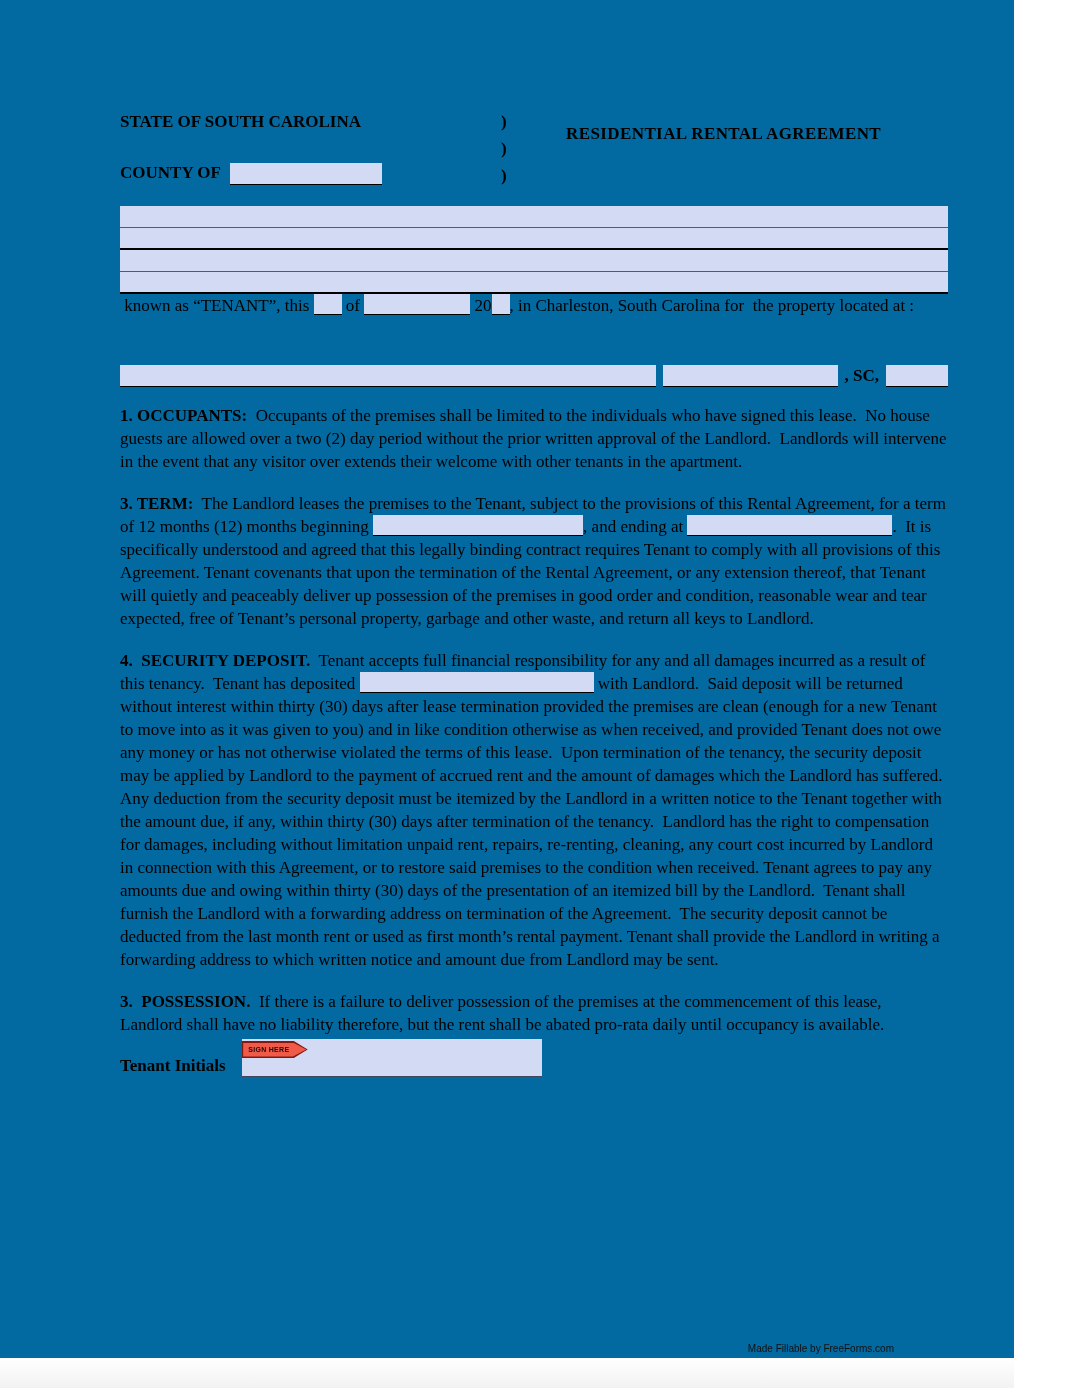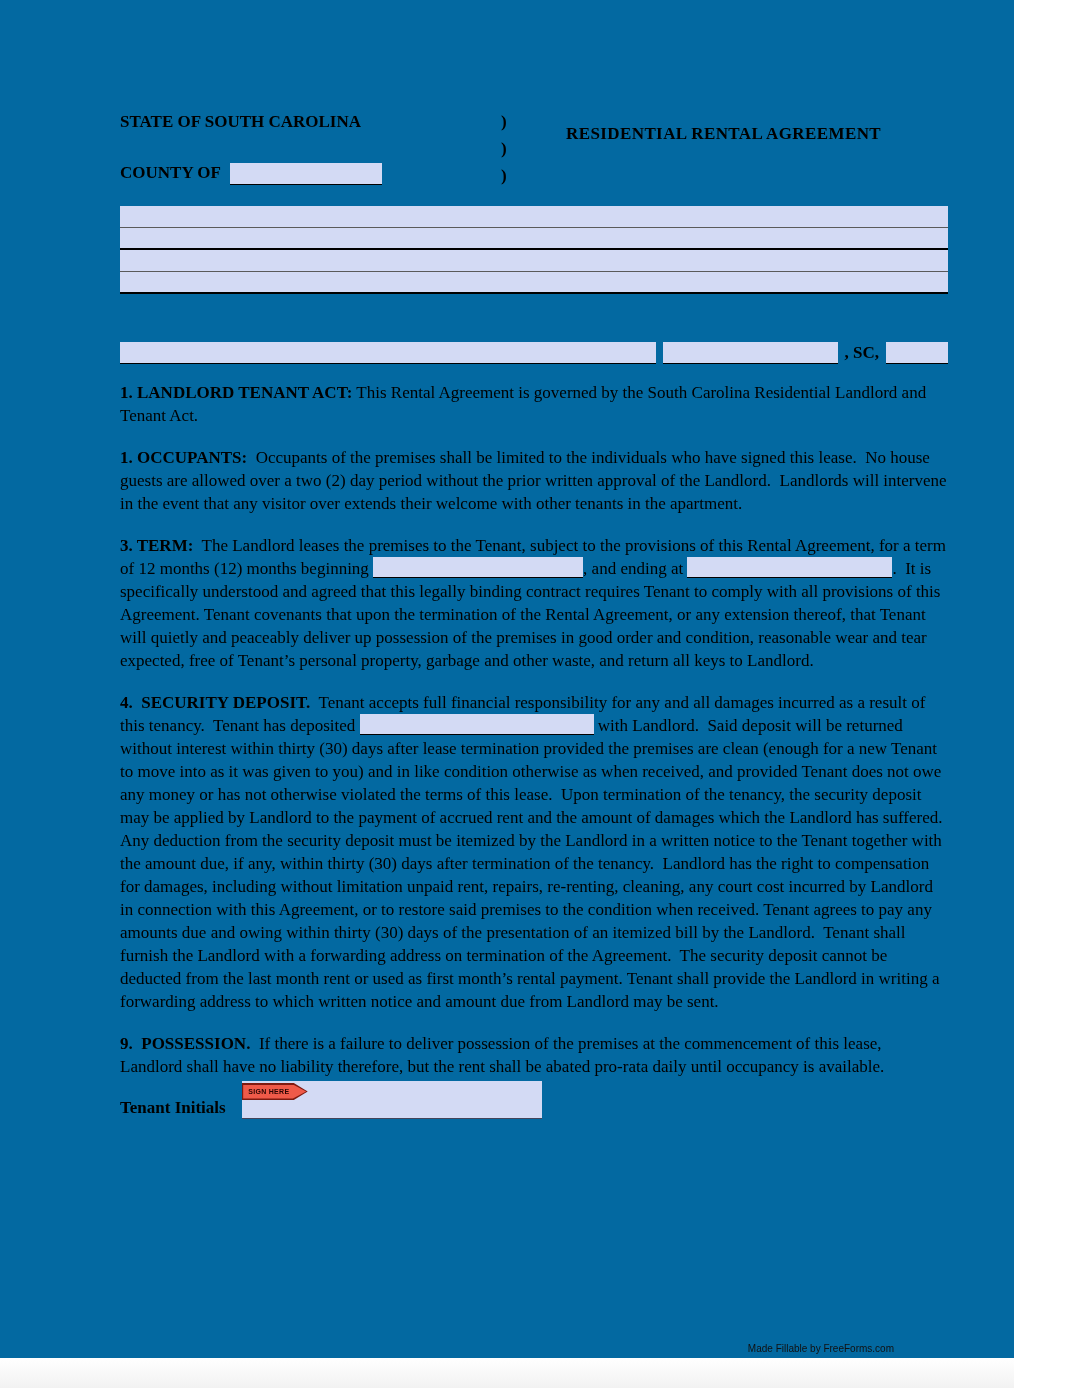--- a/index.html
+++ b/index.html
@@ -114,37 +114,37 @@
     </div>
 
 
     <div class="writein">
       <div class="writein-line"></div>
       <div class="writein-line heavy"></div>
       <div class="writein-line"></div>
       <div class="writein-line heavy"></div>
     </div>
 
+    <p class="para mb0"><span> known as “TENANT”, this </span><span class="ffield w-day"></span><span> of </span><span class="ffield w-month"></span><span> 20</span><span class="ffield w-yr"></span><span>, in Charleston, South Carolina for  the property located at :</span></p>
 
     <div class="addr-row">
       <span class="ffield addr-street"></span>
       <span class="ffield w-city"></span>
       <span class="addr-sc">, SC,</span>
       <span class="ffield w-zip"></span>
     </div>
 
-    <p class="para sec"><b>1. LANDLORD TENANT ACT:</b><span> This Rental Agreement is governed by the South Carolina Residential Landlord and Tenant Act.</span></p>
 
     <p class="para sec"><b>1. OCCUPANTS:</b><span>  Occupants of the premises shall be limited to the individuals who have signed this lease.  No house guests are allowed over a two (2) day period without the prior written approval of the Landlord.  Landlords will intervene in the event that any visitor over extends their welcome with other tenants in the apartment.</span></p>
 
     <p class="para sec"><b>3. TERM:</b><span>  The Landlord leases the premises to the Tenant, subject to the provisions of this Rental Agreement, for a term of 12 months (12) months beginning </span><span class="ffield w-begin"></span><span>, and ending at </span><span class="ffield w-end"></span><span>.  It is specifically understood and agreed that this legally binding contract requires Tenant to comply with all provisions of this Agreement. Tenant covenants that upon the termination of the Rental Agreement, or any extension thereof, that Tenant will quietly and peaceably deliver up possession of the premises in good order and condition, reasonable wear and tear expected, free of Tenant’s personal property, garbage and other waste, and return all keys to Landlord.</span></p>
 
     <p class="para sec"><b>4.  SECURITY DEPOSIT.</b><span>  Tenant accepts full financial responsibility for any and all damages incurred as a result of this tenancy.  Tenant has deposited </span><span class="ffield w-deposit"></span><span> with Landlord.  Said deposit will be returned without interest within thirty (30) days after lease termination provided the premises are clean (enough for a new Tenant to move into as it was given to you) and in like condition otherwise as when received, and provided Tenant does not owe any money or has not otherwise violated the terms of this lease.  Upon termination of the tenancy, the security deposit may be applied by Landlord to the payment of accrued rent and the amount of damages which the Landlord has suffered.  Any deduction from the security deposit must be itemized by the Landlord in a written notice to the Tenant together with the amount due, if any, within thirty (30) days after termination of the tenancy.  Landlord has the right to compensation for damages, including without limitation unpaid rent, repairs, re-renting, cleaning, any court cost incurred by Landlord in connection with this Agreement, or to restore said premises to the condition when received. Tenant agrees to pay any amounts due and owing within thirty (30) days of the presentation of an itemized bill by the Landlord.  Tenant shall furnish the Landlord with a forwarding address on termination of the Agreement.  The security deposit cannot be deducted from the last month rent or used as first month’s rental payment. Tenant shall provide the Landlord in writing a forwarding address to which written notice and amount due from Landlord may be sent.</span></p>
 
-    <p class="para sec mb0"><b>9.  POSSESSION.</b><span>  If there is a failure to deliver possession of the premises at the commencement of this lease, Landlord shall have no liability therefore, but the rent shall be abated pro-rata daily until occupancy is available.</span></p>
+    <p class="para sec mb0"><b>3.  POSSESSION.</b><span>  If there is a failure to deliver possession of the premises at the commencement of this lease, Landlord shall have no liability therefore, but the rent shall be abated pro-rata daily until occupancy is available.</span></p>
 
     <div class="initials-row">
       <span class="initials-label">Tenant Initials</span>
       <span class="init-field">
         <span class="sign-flag">
           <span class="sign-flag-inner">
               <span class="sign-flag-text">SIGN HERE</span>
             </span>
         </span>
       </span>

